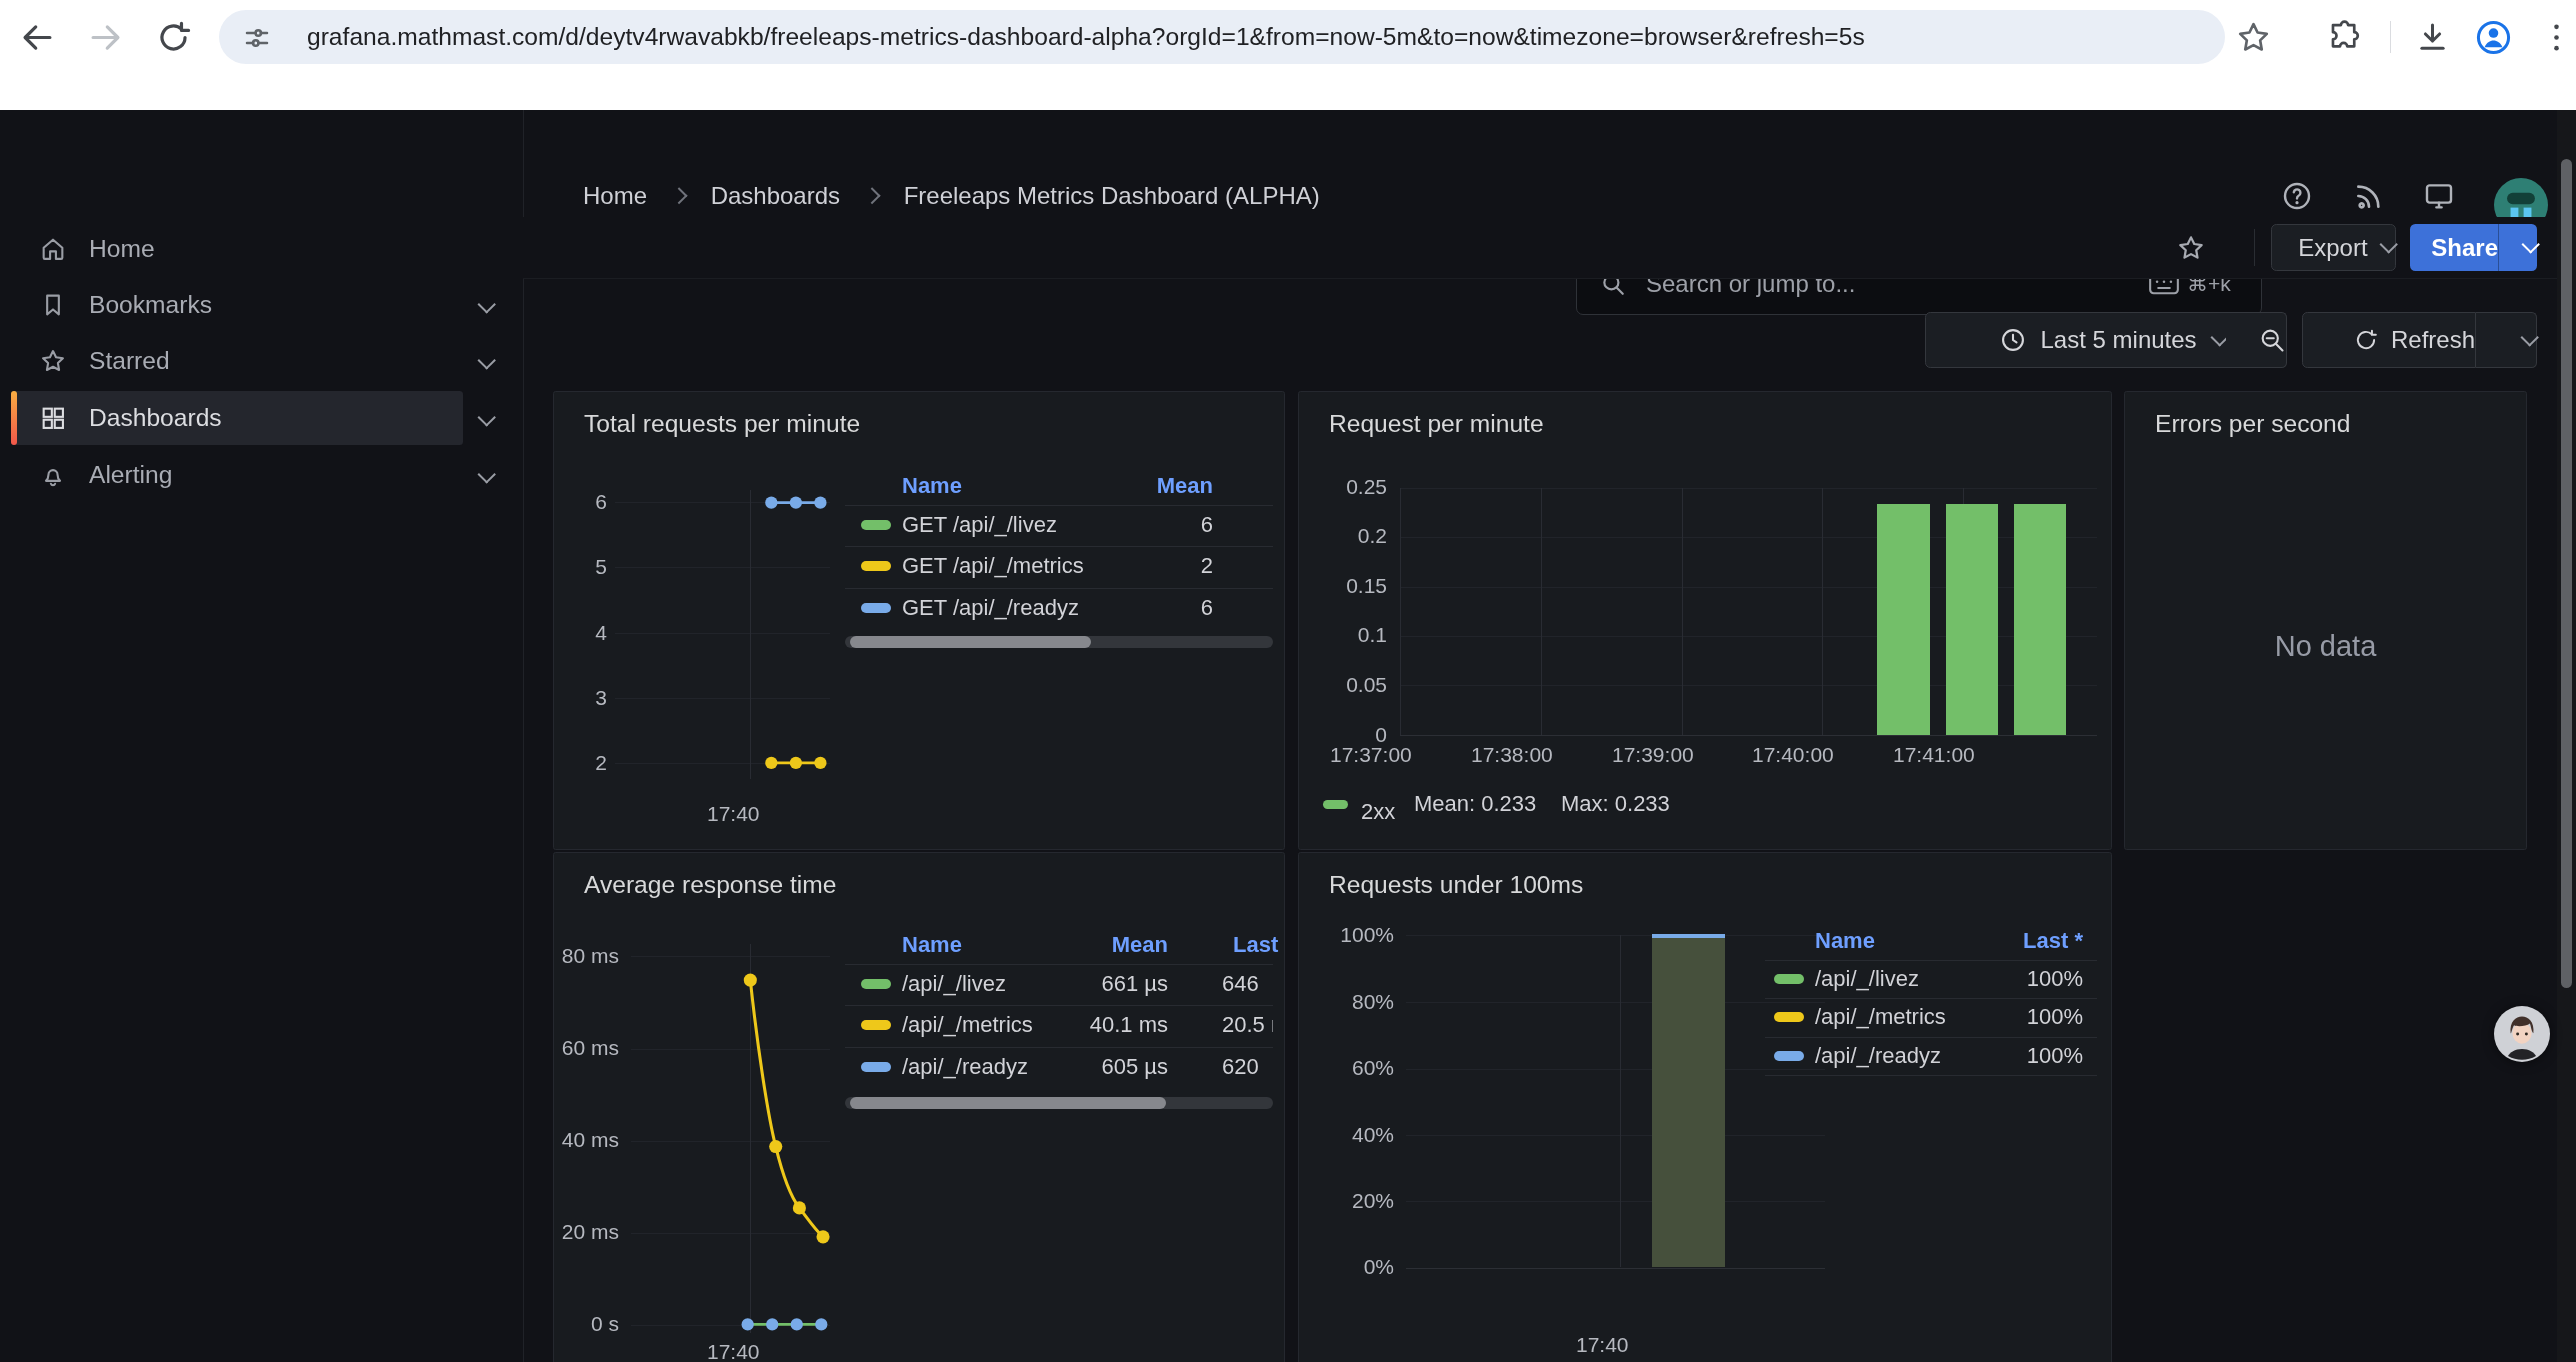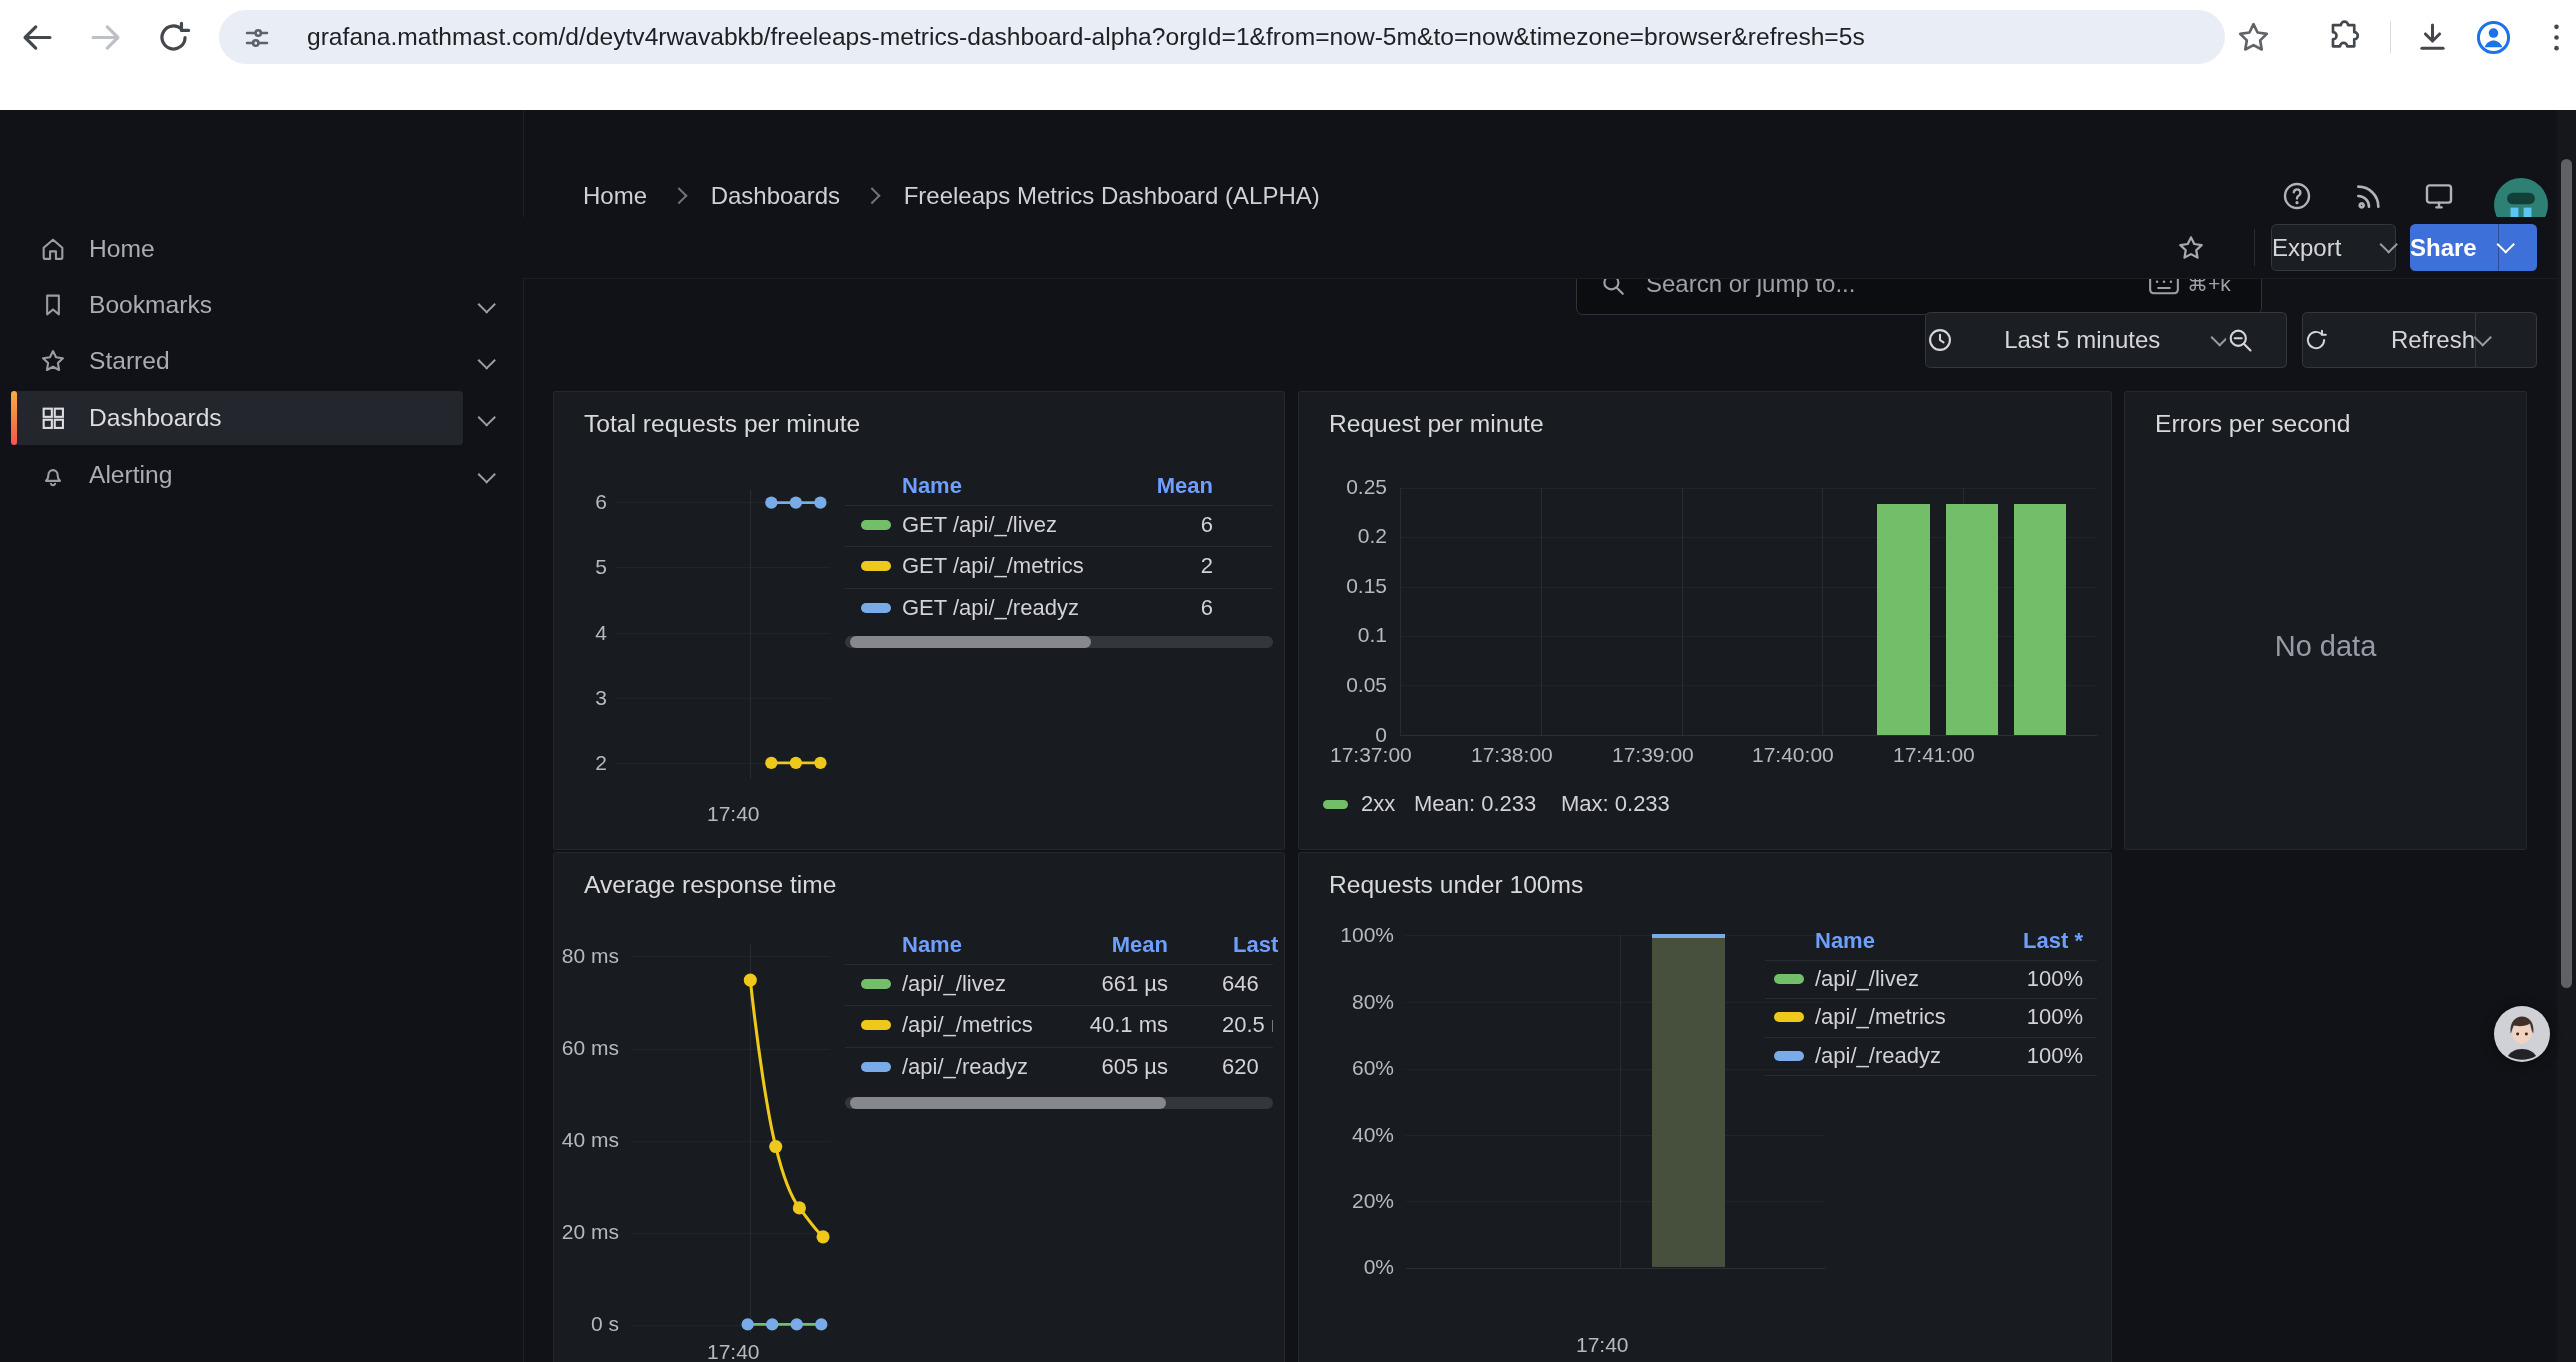--- a/index.html
+++ b/index.html
@@ -15,21 +15,21 @@
   .gheader{position:absolute;left:0;top:110px;width:2576px;height:107px;background:#111217;border-bottom:0.9px solid #202228;}
   .sidebar{position:absolute;left:0;top:110px;width:523px;height:1252px;background:#111217;border-right:0.9px solid #202228;}
   .snav{position:absolute;left:0;width:523px;height:54px;display:flex;align-items:center;color:#a9acb4;font-size:24.6px;cursor:pointer;}
   .snav .nicon{position:absolute;left:39px;width:28px;height:28px;}
   .snav .nlabel{position:absolute;left:89px;}
   .chv{width:11.4px;height:11.4px;border-right:2.6px solid #9a9da5;border-bottom:2.6px solid #9a9da5;transform:rotate(45deg);display:inline-block;}
   .chvr{width:9.6px;height:9.6px;border-right:2.6px solid #70737c;border-bottom:2.6px solid #70737c;transform:rotate(-45deg);display:inline-block;}
   .crumb{font-size:24px;color:#cfd0d6;}
   .searchbox{position:absolute;left:1576px;top:143px;width:684px;height:60px;background:#0c0d11;border:0.9px solid #2f3238;border-radius:7px;display:flex;align-items:center;color:#9da0a8;}
   .actionrow{position:absolute;left:523px;top:217px;width:2053px;height:61px;background:#111217;border-bottom:0.9px solid #1b1d22;}
-  .gbtn{position:absolute;display:flex;align-items:center;justify-content:space-between;background:#1b1e23;border:0.9px solid #34373d;border-radius:5.3px;color:#d5d6da;font-size:24px;box-sizing:border-box;}
+  .gbtn{position:absolute;display:flex;align-items:center;justify-content:flex-end;background:#1b1e23;border:0.9px solid #34373d;border-radius:5.3px;color:#d5d6da;font-size:24px;box-sizing:border-box;}
   .bluebtn{background:#3d71d9;border:none;color:#ffffff;font-weight:700;}
   
   .panel{position:absolute;background:#181b1f;border:0.9px solid #25282f;border-radius:2.6px;overflow:hidden;}
   .ptitle{position:absolute;left:30px;top:17.5px;font-size:24.6px;font-weight:500;color:#d8d9da;}
   .ytick{position:absolute;font-size:21px;color:#b6b9c0;text-align:right;}
   .xtick{position:absolute;font-size:21px;color:#b6b9c0;text-align:left;}
   .gh{position:absolute;height:0.9px;background:#21242a;}
   .gv{position:absolute;width:0.9px;background:#292c33;}
   .legh{position:absolute;font-size:22px;font-weight:700;color:#6e9fff;white-space:nowrap;}
   .legt{position:absolute;font-size:22px;color:#d2d3d8;white-space:nowrap;}
@@ -325,21 +325,21 @@
   <div class="bar-green" style="left:578px;top:112px;width:53px;height:231px"></div>
   <div class="bar-green" style="left:647px;top:112px;width:52px;height:231px"></div>
   <div class="bar-green" style="left:715px;top:112px;width:52px;height:231px"></div>
   <div class="xtick" style="left:31px;top:351px;width:140px">17:37:00</div>
   <div class="xtick" style="left:172px;top:351px;width:140px">17:38:00</div>
   <div class="xtick" style="left:313px;top:351px;width:140px">17:39:00</div>
   <div class="xtick" style="left:453px;top:351px;width:140px">17:40:00</div>
   <div class="xtick" style="left:594px;top:351px;width:140px">17:41:00</div>
   <div style="position:absolute;left:24px;top:399px;height:26px">
     <span class="sw sw-g" style="left:0;top:8.8px;width:24.6px"></span>
-    <span class="legt" style="left:38px;top:0">2xx</span>
+    <span class="legt" style="left:38px;top:8px">2xx</span>
     <span class="legt" style="left:91px;top:0">Mean: 0.233</span>
     <span class="legt" style="left:238px;top:0">Max: 0.233</span>
   </div>
 </div>
 
 <div class="panel" style="left:2124px;top:391px;width:401px;height:457px">
   <div class="ptitle">Errors per second</div>
   <div class="nodata" style="left:0;top:238px;width:401px">No data</div>
 </div>
 

